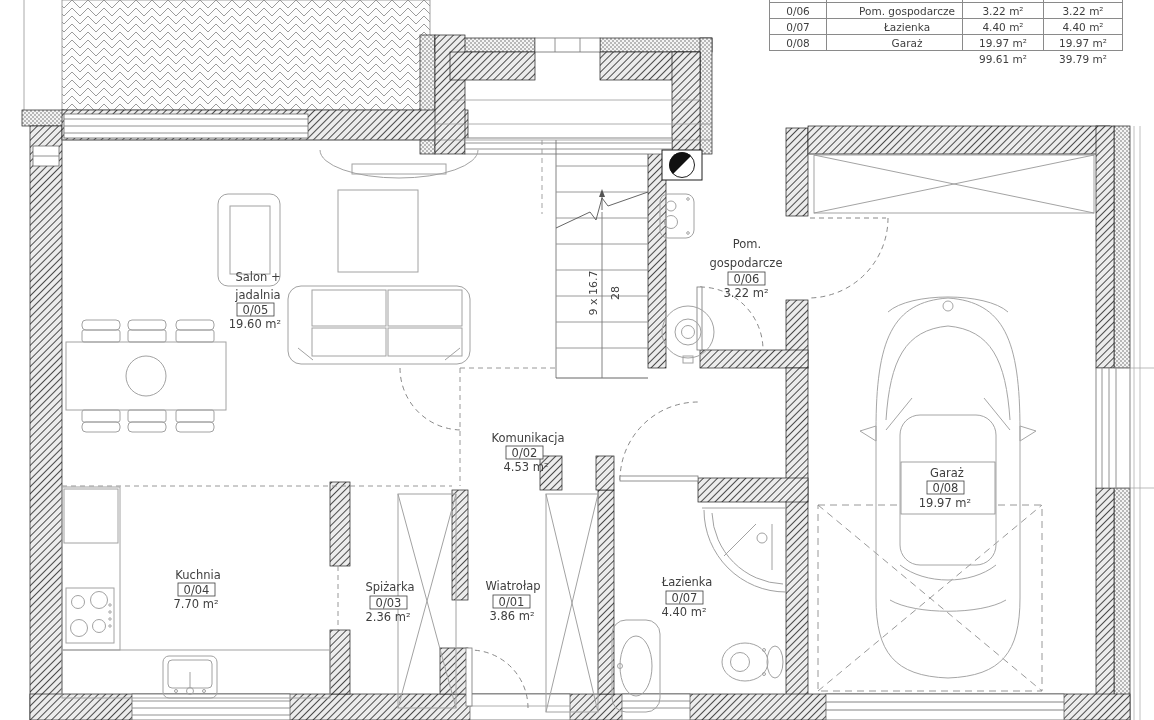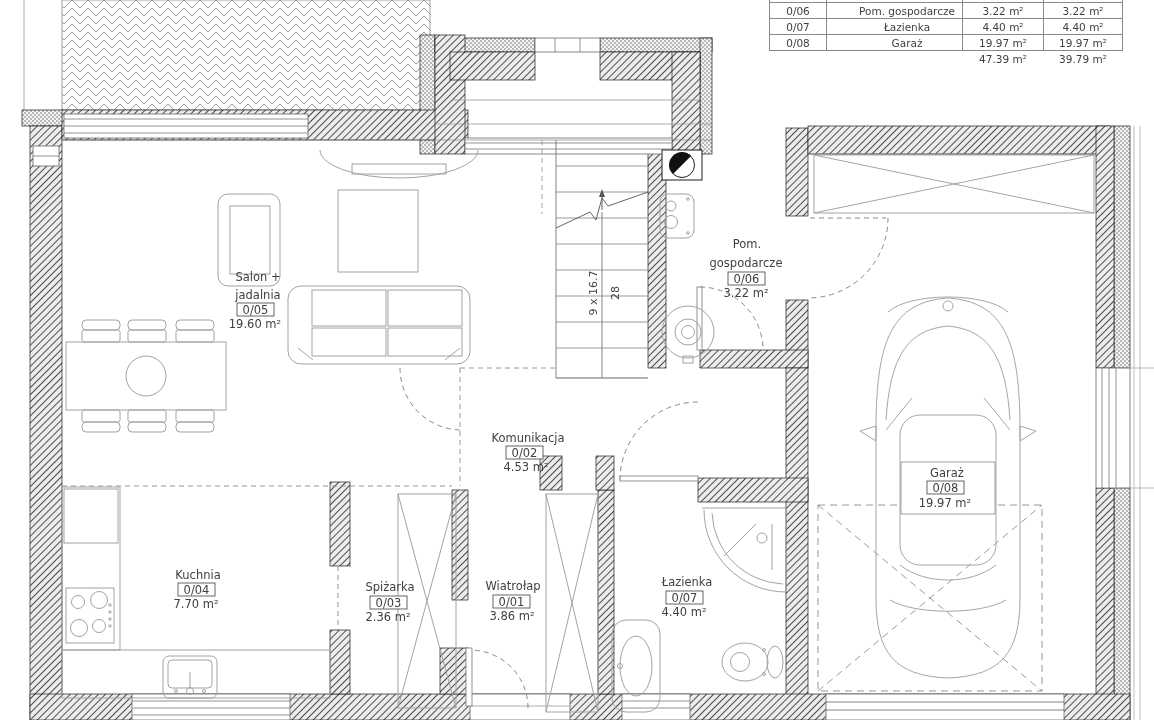--- a/index.html
+++ b/index.html
@@ -416,18 +416,18 @@
     </tr>
     <tr>
       <td class="c-id">0/08</td>
       <td class="c-name">Garaż</td>
       <td class="c-a1">19.97 m²</td>
       <td class="c-a2">19.97 m²</td>
     </tr>
     <tr class="totals">
       <td></td>
           <td></td>
-      <td>47.39 m²</td>
+      <td>99.61 m²</td>
       <td>39.79 m²</td>
     </tr>
   </tbody>
 </table>
 </div>
 
 </body></html>

